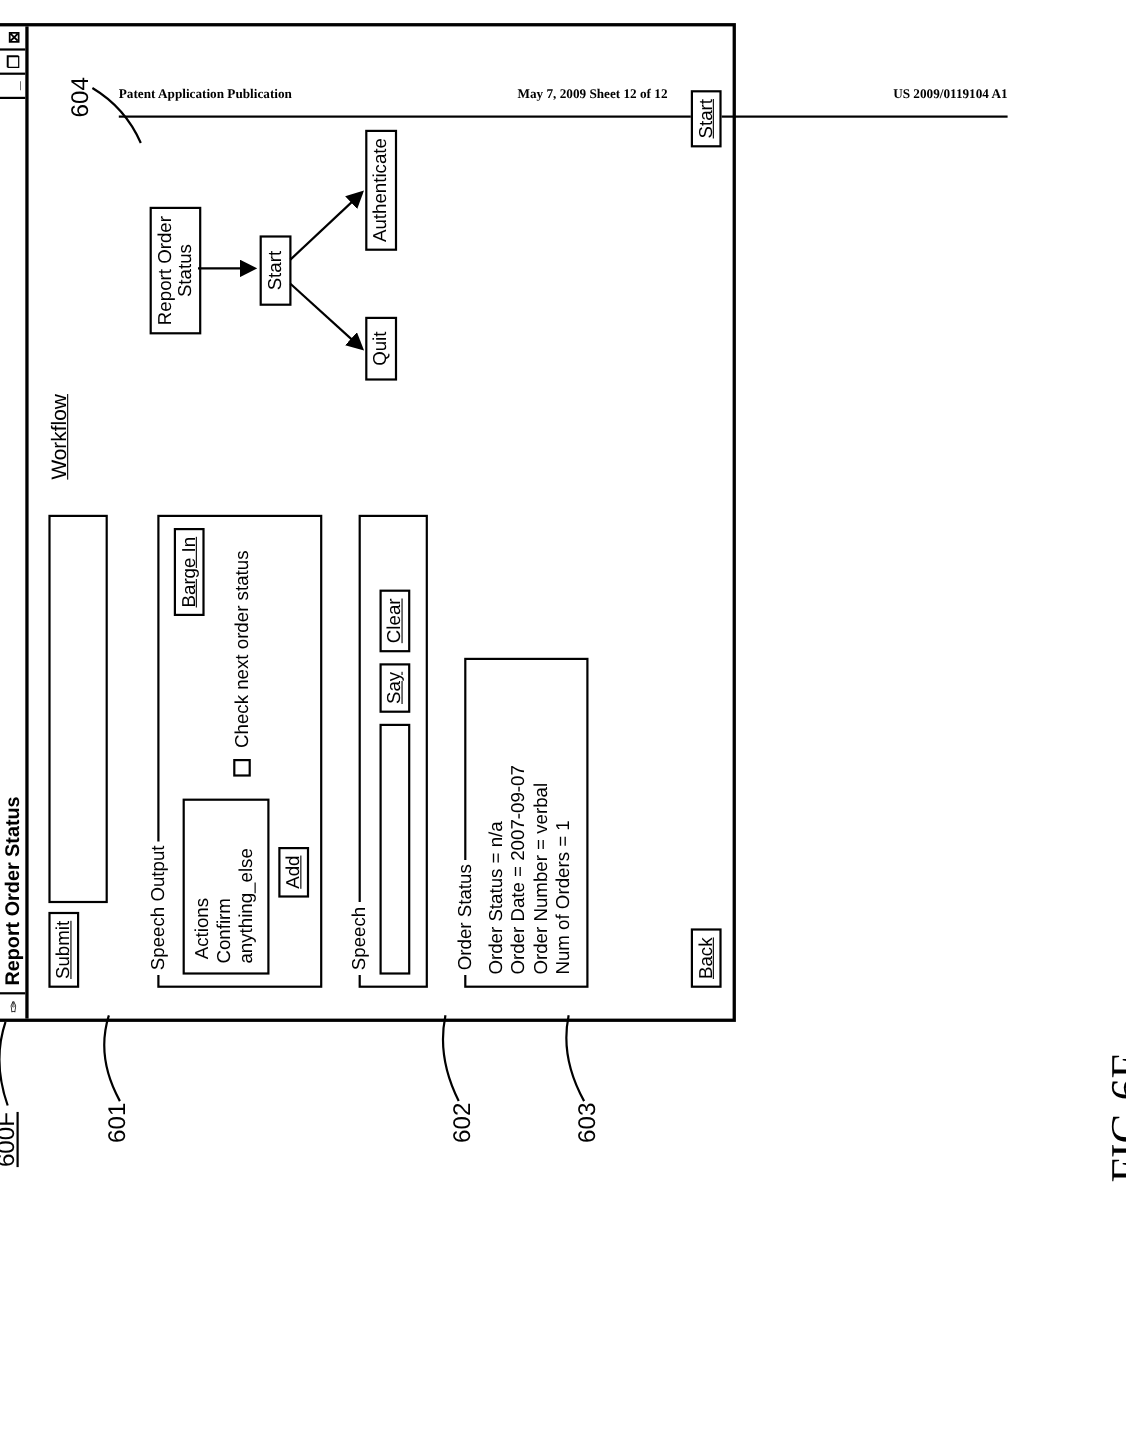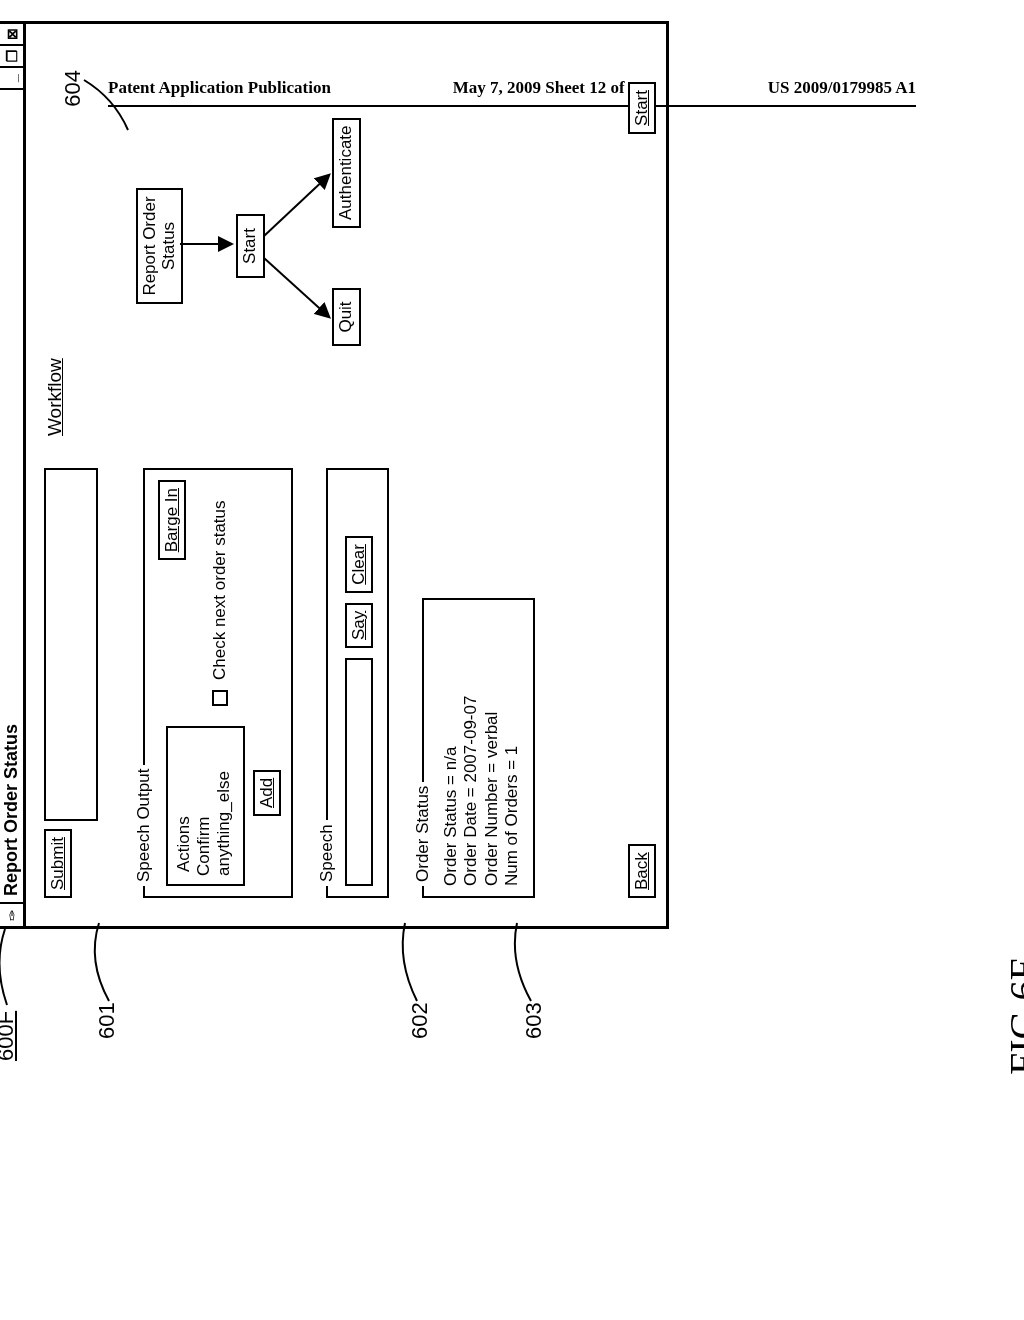--- a/index.html
+++ b/index.html
@@ -11,21 +11,21 @@
     height: 1320px;
     position: relative;
   }
   .page-header {
     position: absolute;
     top: 78px;
     left: 108px;
     right: 108px;
     display: flex;
     justify-content: space-between;
-    font-size: 17px;
+    font-size: 12px;
     font-weight: bold;
   }
   .page-header > div { white-space: nowrap; }
   .hr {
     position: absolute;
     top: 105px;
     left: 108px;
     right: 108px;
     height: 2px;
     background: #000;
@@ -198,21 +198,21 @@
     top: 34px;
     font-size: 22px;
   }
 </style>
 </head>
 <body>
 
 <div class="page-header">
   <div>Patent Application Publication</div>
   <div>May 7, 2009  Sheet 12 of 12</div>
-  <div>US 2009/0179985 A1</div>
+  <div>US 2009/0119104 A1</div>
 </div>
 <div class="hr"></div>
 
 <div class="diagram-area">
 
   <div class="figlabel">FIG.6F</div>
 
   <div class="ref under" style="left:14px; top:14px;">600F</div>
   <svg class="arrow" style="left:70px; top:16px; width:80px; height:24px;">
     <path d="M0,12 Q40,-2 76,10" stroke="#000" stroke-width="2" fill="none"></path>

